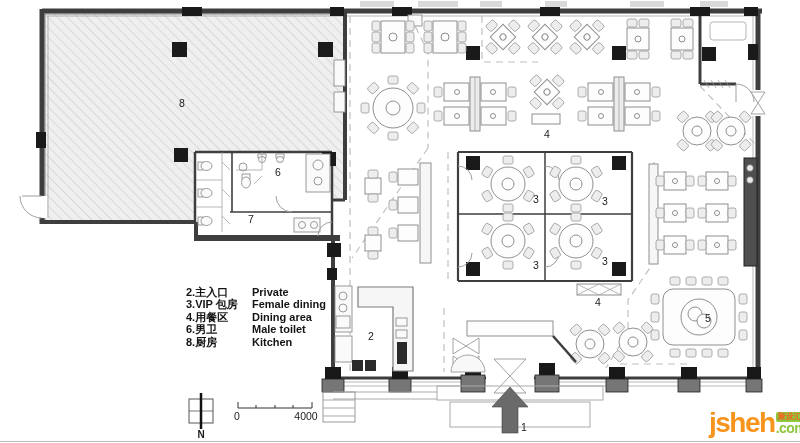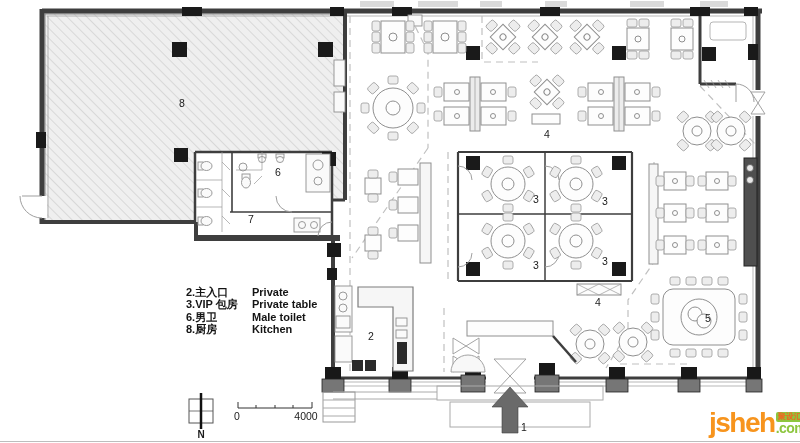--- a/index.html
+++ b/index.html
@@ -448,21 +448,22 @@
     <line x1="275" y1="405" x2="275" y2="408"></line>
     <line x1="293" y1="405" x2="293" y2="408"></line>
     <line x1="312" y1="402" x2="312" y2="408"></line>
     <text class="lbl" x="237" y="420" stroke="none">0</text>
     <text class="lbl" x="306" y="420" stroke="none">4000</text>
   </g>
 </svg>
 
   <div id="legend">
     <div class="lrow"><span class="cn">2.主入口</span><span class="en">Private</span></div>
-    <div class="lrow"><span class="cn">3.VIP 包房</span><span class="en">Private table</span></div>
+    <div class="lrow"><span class="cn">3.VIP 包房</span><span class="en">Female dining</span></div>
+    <div class="lrow"><span class="cn">4.用餐区</span><span class="en">Dining area</span></div>
     <div class="lrow"><span class="cn">6.男卫</span><span class="en">Male toilet</span></div>
     <div class="lrow"><span class="cn">8.厨房</span><span class="en">Kitchen</span></div>
   </div>
 
   <div id="watermark">
     <span class="wm-name">jsheh</span>
     <span class="wm-right">
       <span class="wm-badge">聚设汇</span>
       <span class="wm-com">.com</span>
     </span>

